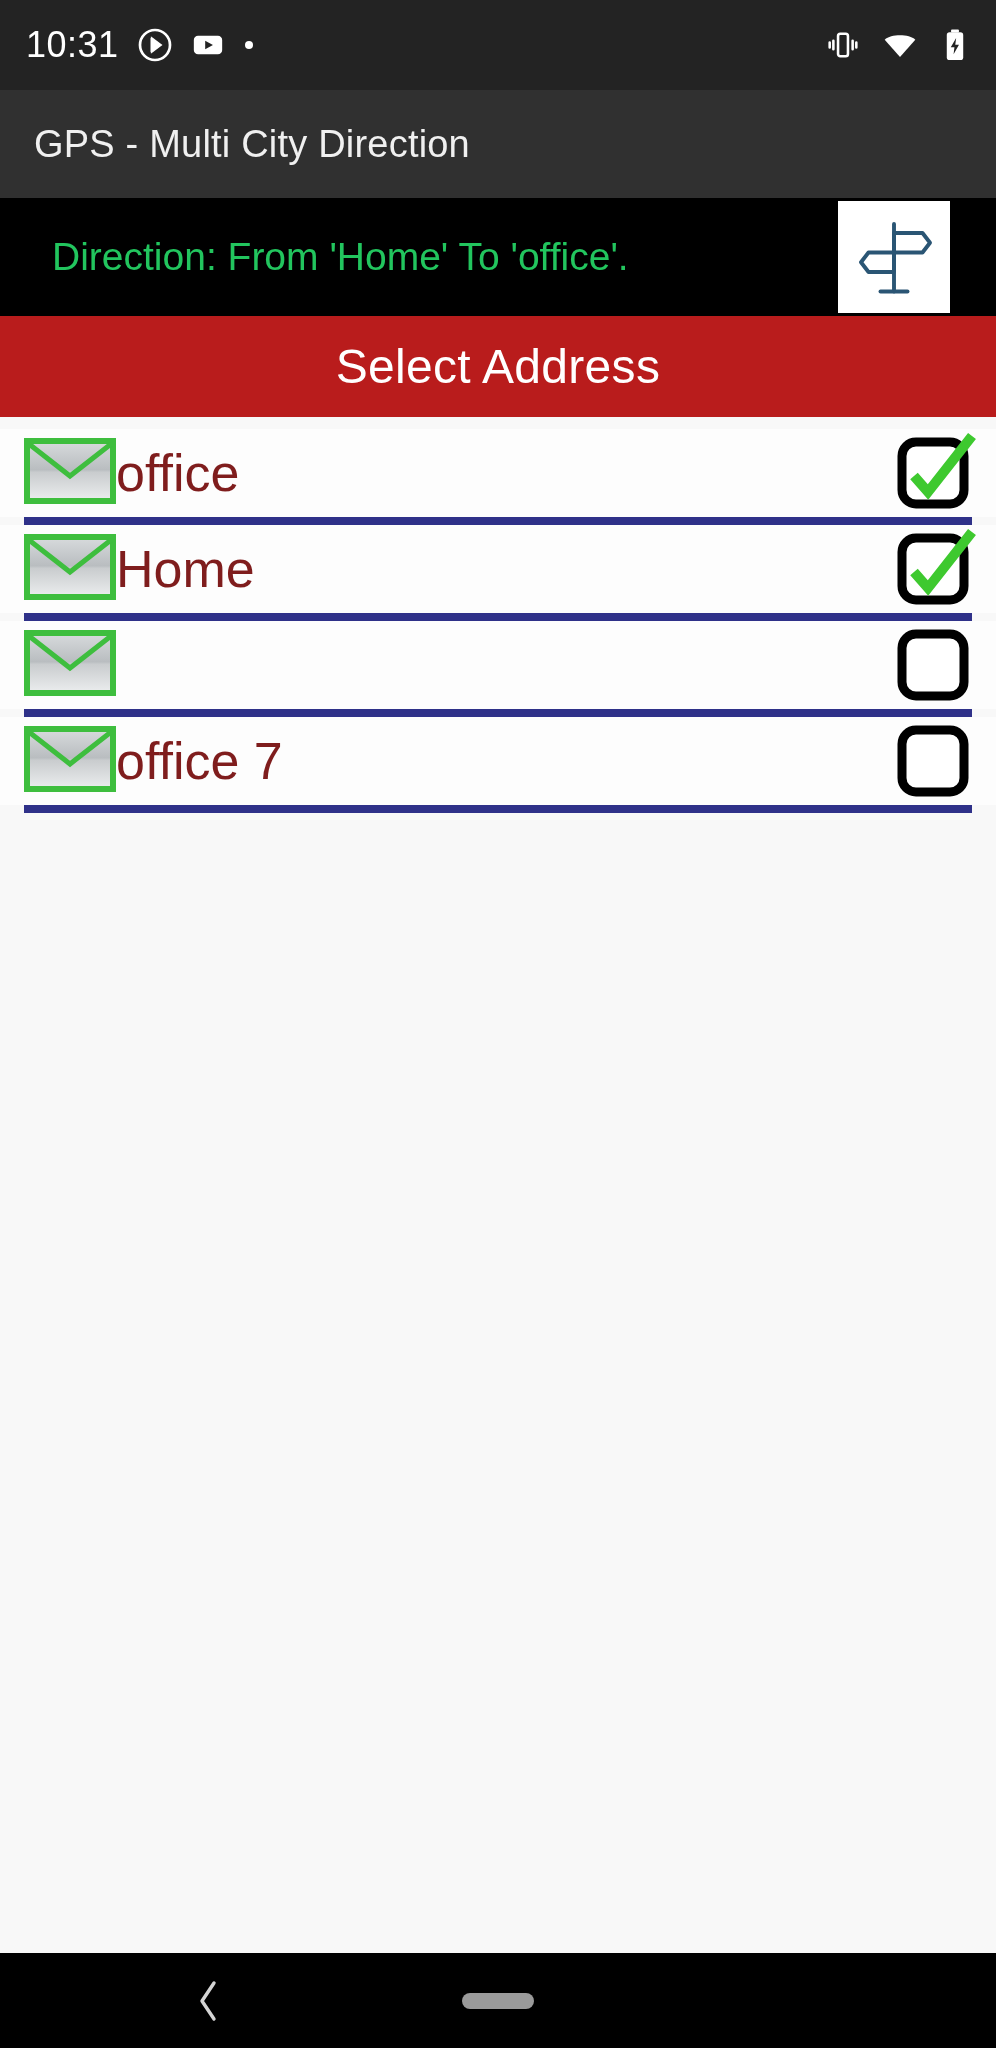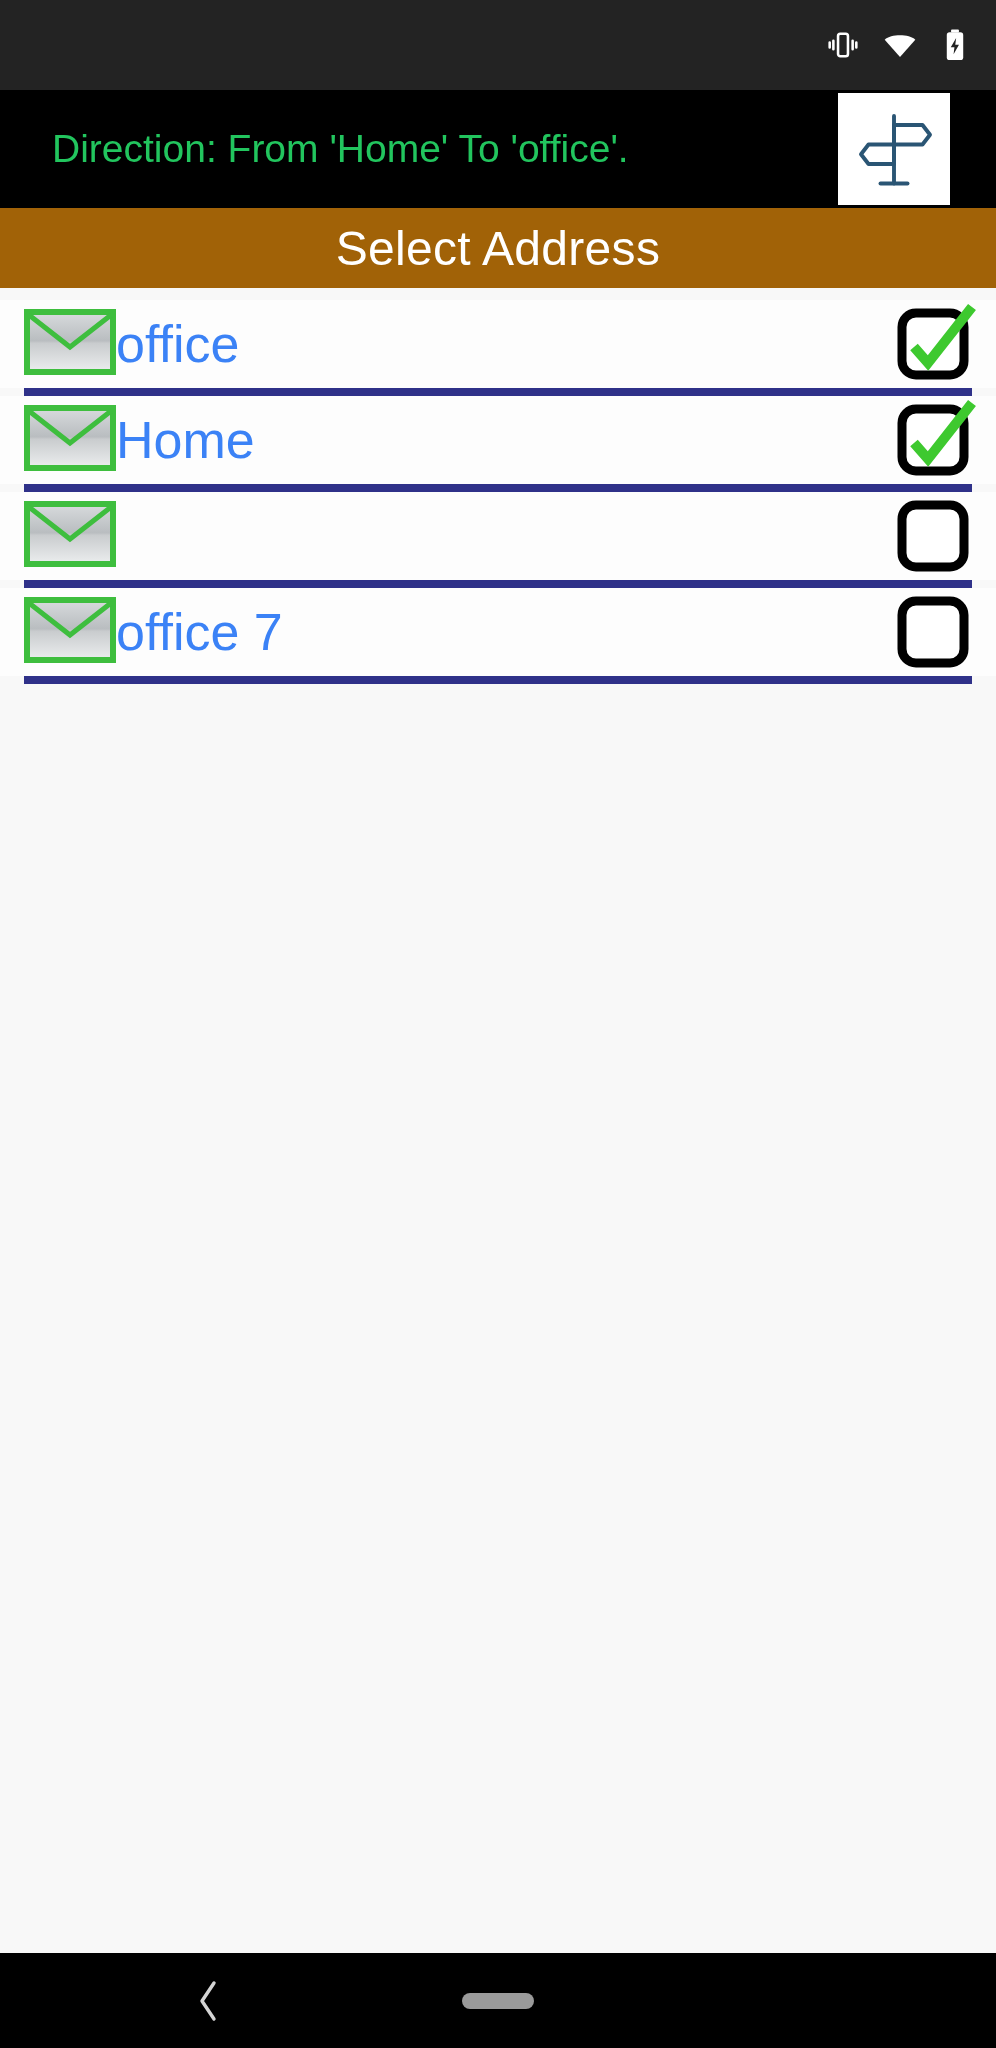--- a/index.html
+++ b/index.html
@@ -66,22 +66,22 @@
   .signpost-box {
     margin-left:auto;
     width:112px; height:112px;
     background:#ffffff;
     display:flex; align-items:center; justify-content:center;
     flex:0 0 auto;
   }
 
   
   .select-header {
-    background:#a16207;
-    height:80px;
+    background:#b91c1c;
+    height:101px;
     display:flex; align-items:center; justify-content:center;
     flex:0 0 auto;
   }
   .select-header-label {
     color:#ffffff;
     font-size:48px;
     font-weight:400;
     letter-spacing:.3px;
   }
 
@@ -101,21 +101,21 @@
     background:#fdfdfd;
   }
   .row-divider {
     height:8px;
     background:#2f3189;
     margin:0 24px 0 24px;
   }
   .envelope-icon { flex:0 0 auto; display:block; }
   .row-label {
     font-size:52px;
-    color:#3b82f6;
+    color:#7f1d1d;
     font-weight:400;
     line-height:1;
     margin-left:0px;
     white-space:nowrap;
   }
   .row-checkbox {
     margin-left:auto;
     width:74px; height:74px;
     position:relative;
     flex:0 0 auto;
@@ -144,20 +144,41 @@
     background:#9a9a9a;
     border-radius:9px;
   }
 </style>
 </head>
 <body>
 
 <div class="phone">
 
   <div class="status-bar">
+    <div class="status-left">
+      <span class="status-time">10:31</span>
+      <span class="sb-icon">
+        <svg width="36" height="36" viewBox="0 0 24 24">
+          <circle cx="12" cy="12" r="10" fill="none" stroke="#fff" stroke-width="1.8"></circle>
+          <path d="M9 6 L17 12 L9 18 Z" fill="#fff"></path>
+          <path d="M9 6 A 7.6 7.6 0 0 0 9 18" fill="none" stroke="#232323" stroke-width="1.6"></path>
+        </svg>
+      </span>
+      <span class="sb-icon">
+        <svg width="34" height="34" viewBox="0 0 24 24">
+          <rect x="2" y="5.5" width="20" height="13" rx="3" fill="#fff"></rect>
+          <path d="M10 9 L15.5 12 L10 15 Z" fill="#232323"></path>
+        </svg>
+      </span>
+      <span class="sb-icon">
+        <svg width="12" height="12" viewBox="0 0 12 12">
+            <circle cx="6" cy="6" r="4" fill="#fff"></circle>
+          </svg>
+      </span>
+    </div>
     <div class="status-right">
       <span class="sb-icon">
         <svg width="34" height="34" viewBox="0 0 24 24">
           <rect x="8.5" y="4" width="7" height="16" rx="1.6" fill="none" stroke="#fff" stroke-width="1.8"></rect>
           <path d="M5.2 9 V15 M2.6 10.3 V13.7 M18.8 9 V15 M21.4 10.3 V13.7" stroke="#fff" stroke-width="1.8" stroke-linecap="round"></path>
         </svg>
       </span>
       <span class="sb-icon">
         <svg width="36" height="36" viewBox="0 0 24 24">
           <path d="M1.8 8.5 C6 4.6 18 4.6 22.2 8.5 L12 20 Z" fill="#fff"></path>
@@ -166,20 +187,23 @@
       <span class="sb-icon">
         <svg width="30" height="34" viewBox="0 0 16 24">
           <rect x="5.2" y="1" width="5.6" height="2.2" rx="0.7" fill="#fff"></rect>
           <rect x="2.2" y="3" width="11.6" height="19.6" rx="2" fill="#fff"></rect>
           <path d="M8.8 7 L5 13.6 H7.6 L7 18.6 L10.8 11.8 H8.2 Z" fill="#232323"></path>
         </svg>
       </span>
     </div>
   </div>
 
+  <div class="app-bar">
+    <span class="app-bar-title">GPS - Multi City Direction</span>
+  </div>
 
   <div class="direction-banner">
     <span class="direction-text">Direction: From 'Home' To 'office'.</span>
     <span class="signpost-box">
       <svg width="96" height="96" viewBox="0 0 64 64">
         <g fill="none" stroke="#2a5574" stroke-width="2.6" stroke-linejoin="round" stroke-linecap="round">
           <line x1="32" y1="10" x2="32" y2="55"></line>
           <line x1="23" y1="55" x2="41" y2="55"></line>
           <path d="M32 16 H51 L56 22.5 L51 29 H32 Z"></path>
           <path d="M32 29 H15 L10 35.5 L15 42 H32 Z"></path>

